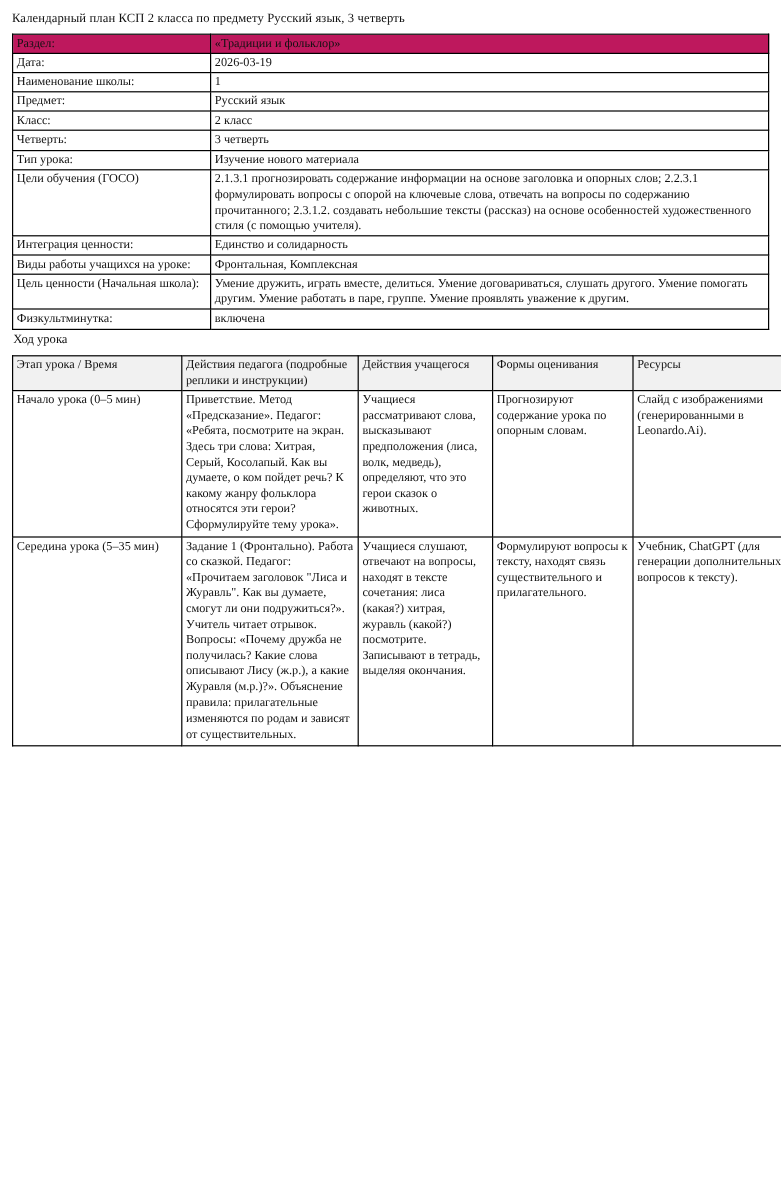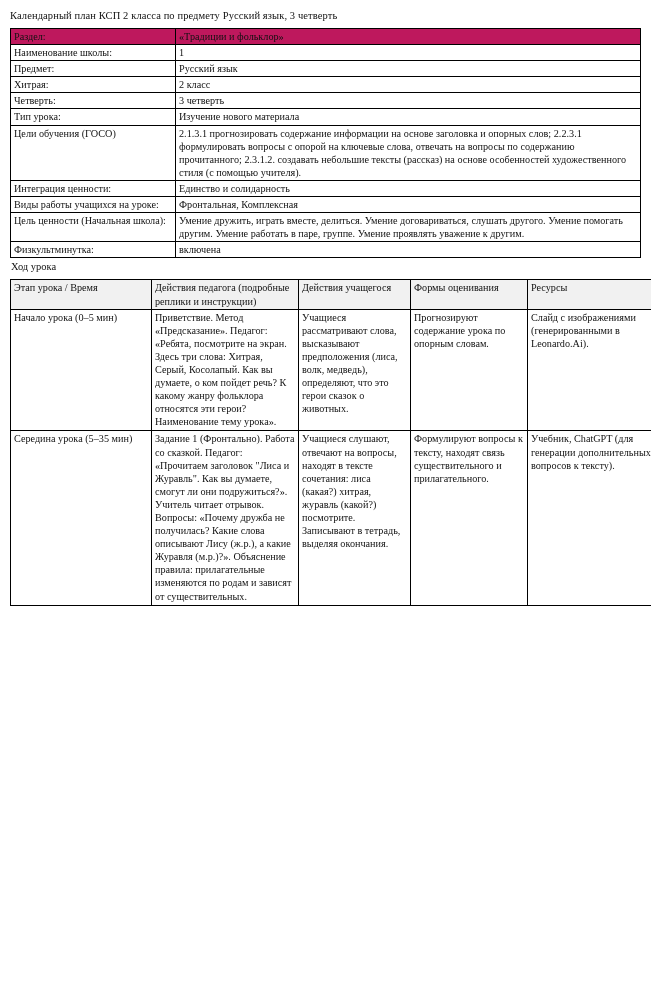--- a/index.html
+++ b/index.html
@@ -79,29 +79,33 @@
 
   <div class="doc-title">Календарный план КСП 2 класса по предмету Русский язык, 3 четверть</div>
 
   <table class="info-table">
     <tbody>
       <tr class="shaded">
         <td class="label">Раздел:</td>
         <td>«Традиции и фольклор»</td>
       </tr>
       <tr>
+        <td class="label">Дата:</td>
+        <td>2026-03-19</td>
+      </tr>
+      <tr>
         <td class="label">Наименование школы:</td>
         <td>1</td>
       </tr>
       <tr>
         <td class="label">Предмет:</td>
         <td>Русский язык</td>
       </tr>
       <tr>
-        <td class="label">Хитрая:</td>
+        <td class="label">Класс:</td>
         <td>2 класс</td>
       </tr>
       <tr>
         <td class="label">Четверть:</td>
         <td>3 четверть</td>
       </tr>
       <tr>
         <td class="label">Тип урока:</td>
         <td>Изучение нового материала</td>
       </tr>
@@ -136,21 +140,21 @@
         <th class="c1">Этап урока / Время</th>
         <th class="c2">Действия педагога (подробные реплики и инструкции)</th>
         <th class="c3">Действия учащегося</th>
         <th class="c4">Формы оценивания</th>
         <th class="c5">Ресурсы</th>
       </tr>
     </thead>
     <tbody>
       <tr>
         <td class="c1">Начало урока (0–5 мин)</td>
-        <td class="c2">Приветствие. Метод «Предсказание». Педагог: «Ребята, посмотрите на экран. Здесь три слова: Хитрая, Серый, Косолапый. Как вы думаете, о ком пойдет речь? К какому жанру фольклора относятся эти герои? Наименование тему урока».</td>
+        <td class="c2">Приветствие. Метод «Предсказание». Педагог: «Ребята, посмотрите на экран. Здесь три слова: Хитрая, Серый, Косолапый. Как вы думаете, о ком пойдет речь? К какому жанру фольклора относятся эти герои? Сформулируйте тему урока».</td>
         <td class="c3">Учащиеся рассматривают слова, высказывают предположения (лиса, волк, медведь), определяют, что это герои сказок о животных.</td>
         <td class="c4">Прогнозируют содержание урока по опорным словам.</td>
         <td class="c5">Слайд с изображениями (генерированными в Leonardo.Ai).</td>
       </tr>
       <tr>
         <td class="c1">Середина урока (5–35 мин)</td>
         <td class="c2">Задание 1 (Фронтально). Работа со сказкой. Педагог: «Прочитаем заголовок "Лиса и Журавль". Как вы думаете, смогут ли они подружиться?». Учитель читает отрывок. Вопросы: «Почему дружба не получилась? Какие слова описывают Лису (ж.р.), а какие Журавля (м.р.)?». Объяснение правила: прилагательные изменяются по родам и зависят от существительных.</td>
         <td class="c3">Учащиеся слушают, отвечают на вопросы, находят в тексте сочетания: лиса (какая?) хитрая, журавль (какой?) посмотрите. Записывают в тетрадь, выделяя окончания.</td>
         <td class="c4">Формулируют вопросы к тексту, находят связь существительного и прилагательного.</td>
         <td class="c5">Учебник, ChatGPT (для генерации дополнительных вопросов к тексту).</td>

